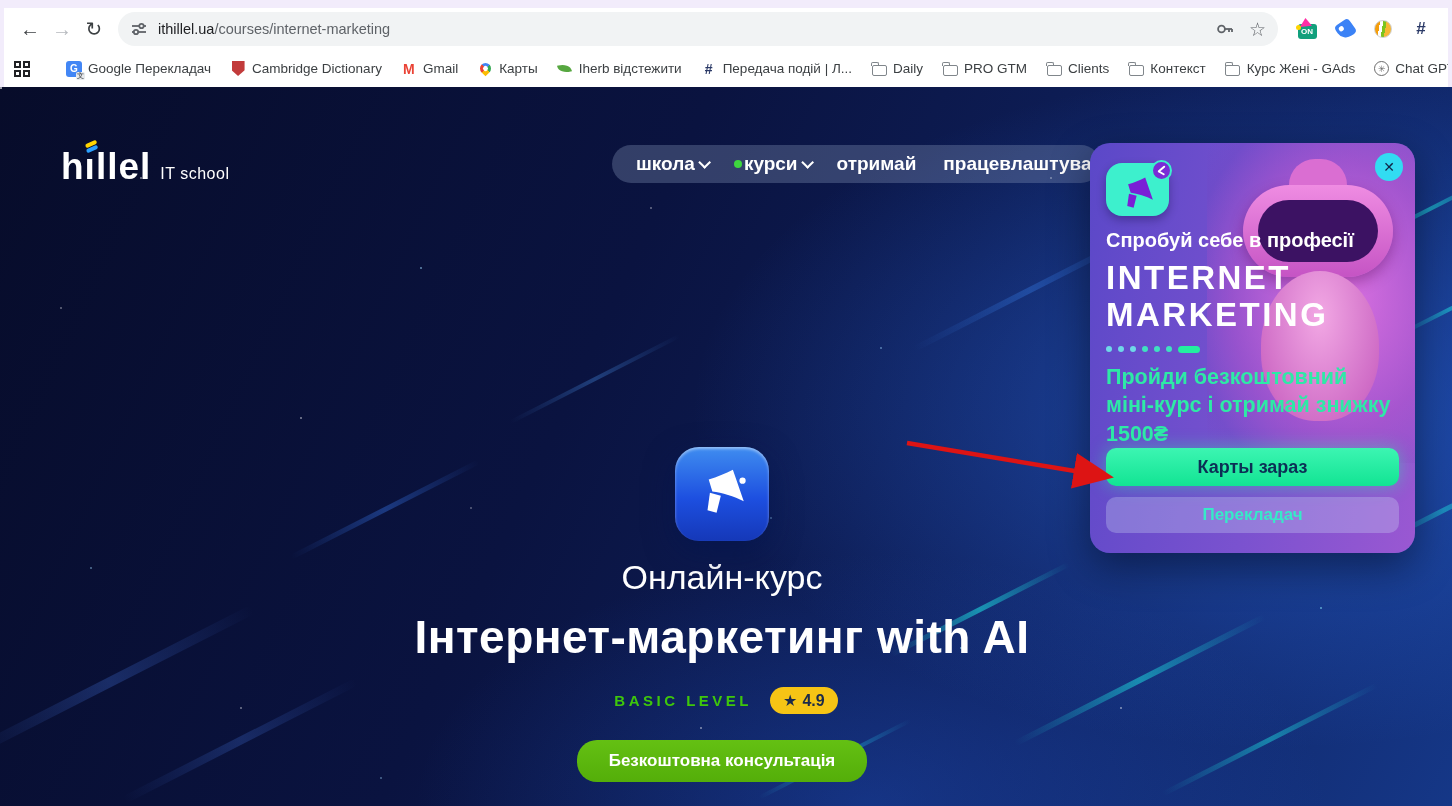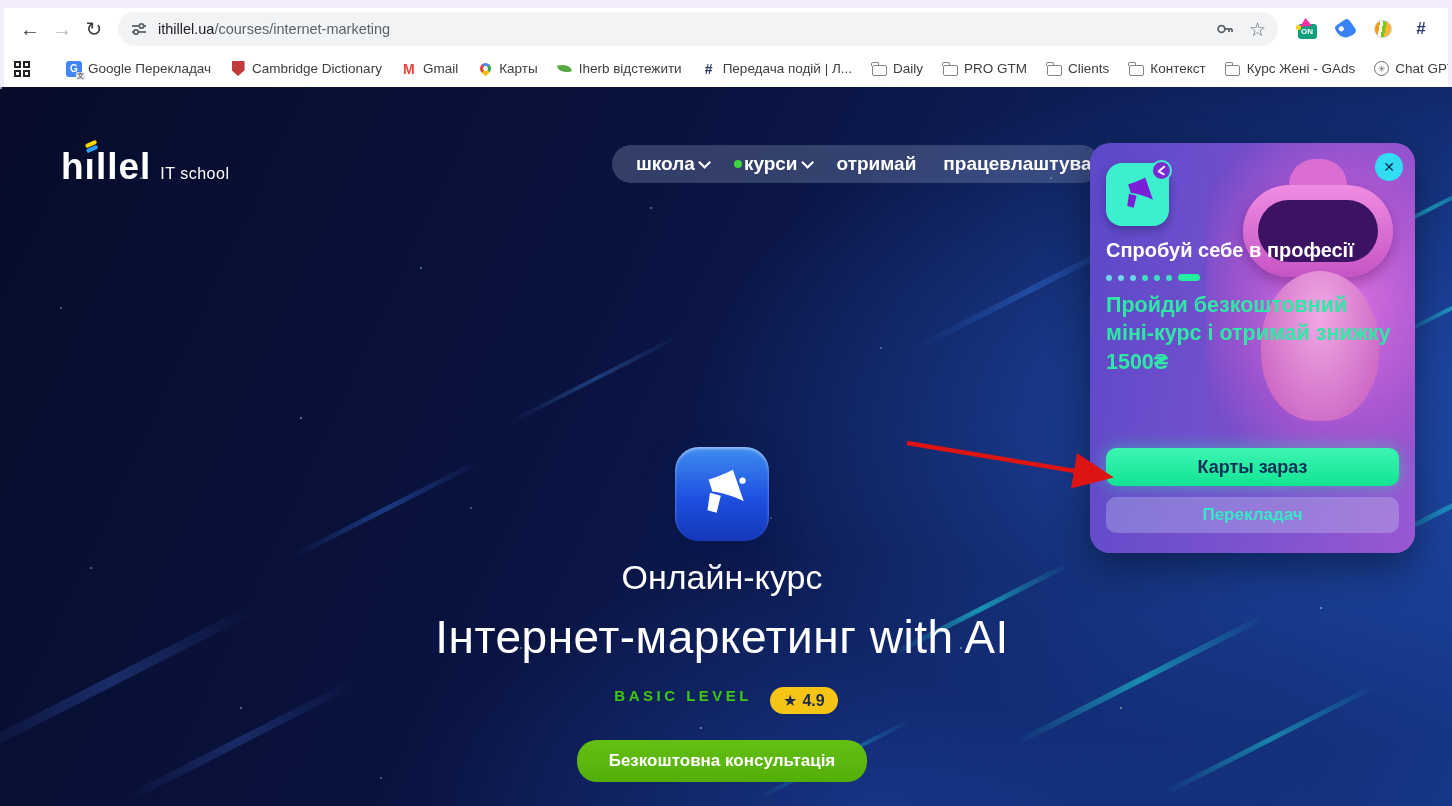--- a/index.html
+++ b/index.html
@@ -91,22 +91,22 @@
       transform:rotate(45deg) translateY(-3px); margin-left:3px; }
   .nav-dot { width:8px; height:8px; border-radius:50%; background:#3ed63e; margin-right:2px; }
 
   
   .hero { position:absolute; top:360px; left:0; width:1000px; display:flex; flex-direction:column; align-items:center; text-align:center; }
   .hero-icon { width:94px; height:94px; border-radius:24px; position:relative;
       background:linear-gradient(180deg,#3f8df0 0%,#1d4fe0 55%,#1538b8 100%);
       box-shadow:0 10px 30px rgba(0,20,80,.5), inset 0 2px 3px rgba(255,255,255,.45); }
   .hero-icon svg { position:absolute; inset:18px; }
   .hero-kicker { color:#fff; font-size:34px; margin-top:17px; font-weight:400; }
-  .hero-title { color:#fff; font-size:46px; font-weight:400; margin-top:13px; letter-spacing:.5px; }
-  .level-row { display:flex; align-items:flex-start; gap:18px; margin-top:23px;margin-left:8px; }
+  .hero-title { color:#fff; font-size:46px; font-weight:700; margin-top:13px; letter-spacing:.5px; }
+  .level-row { display:flex; align-items:center; gap:18px; margin-top:23px;margin-left:8px; }
   .level-text { color:#3ec70b; font-size:15px; font-weight:bold; letter-spacing:3.5px; }
   .rating-badge { background:#f6c415; border-radius:15px; padding:4px 13px; display:flex; align-items:center; gap:5px;
       color:#1b2a4a; font-weight:bold; font-size:16px; }
   .cta-btn { margin-top:26px; background:linear-gradient(180deg,#64c013,#54ae09); border:none; cursor:pointer;
       color:#fff; font-weight:bold; font-size:17px; padding:11px 32px; border-radius:20px; font-family:inherit; }
 
   
   .popup { position:absolute; left:1090px; top:56px; width:325px; height:410px; border-radius:20px; overflow:hidden;
       background:linear-gradient(100deg,#5b48c8 0%,#7a52cf 55%,#9a58d2 100%); box-shadow:0 14px 40px rgba(0,0,10,.45); z-index:5; }
   .vr-photo { position:absolute; right:0; top:0; width:64%; height:78%; pointer-events:none;
@@ -346,20 +346,21 @@
               <path d="M33 4 L42 30 C34 26 24 23 16 22 L13 12 C20 10 27 7 33 4 Z"></path>
               <path d="M14 23 l9 2.5 -3.5 14 -7.5 -2 Z"></path>
             </g>
           </svg>
           <span class="runner-badge">
               <i></i>
               <i></i>
             </span>
         </div>
         <div class="popup-eyebrow">Спробуй себе в професії</div>
+        <div class="popup-title">INTERNET MARKETING</div>
         <div class="popup-dots">
           <span class="d"></span>
             <span class="d"></span>
             <span class="d"></span>
             <span class="d g"></span>
             <span class="d g"></span>
             <span class="d g"></span>
             <span class="active"></span>
         </div>
         <div class="popup-promo">Пройди безкоштовний міні-курс і отримай знижку 1500₴</div>

